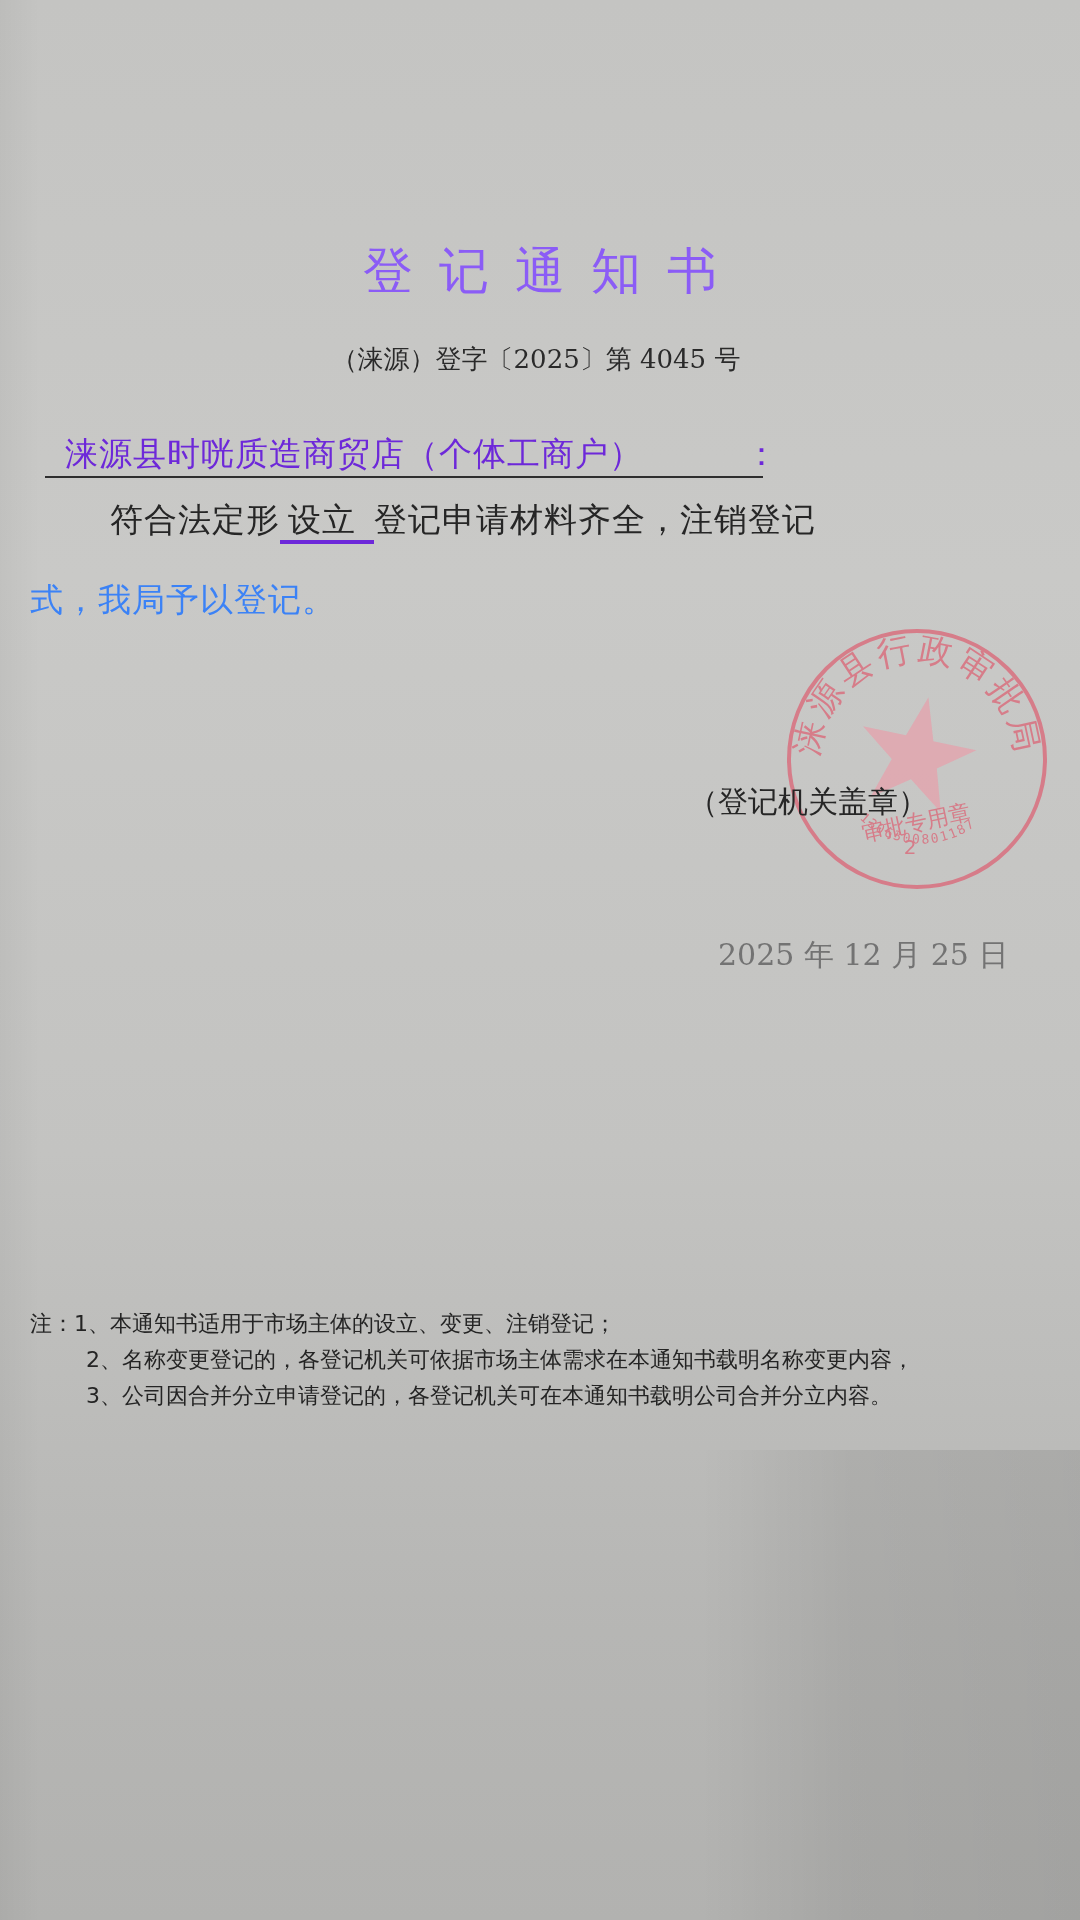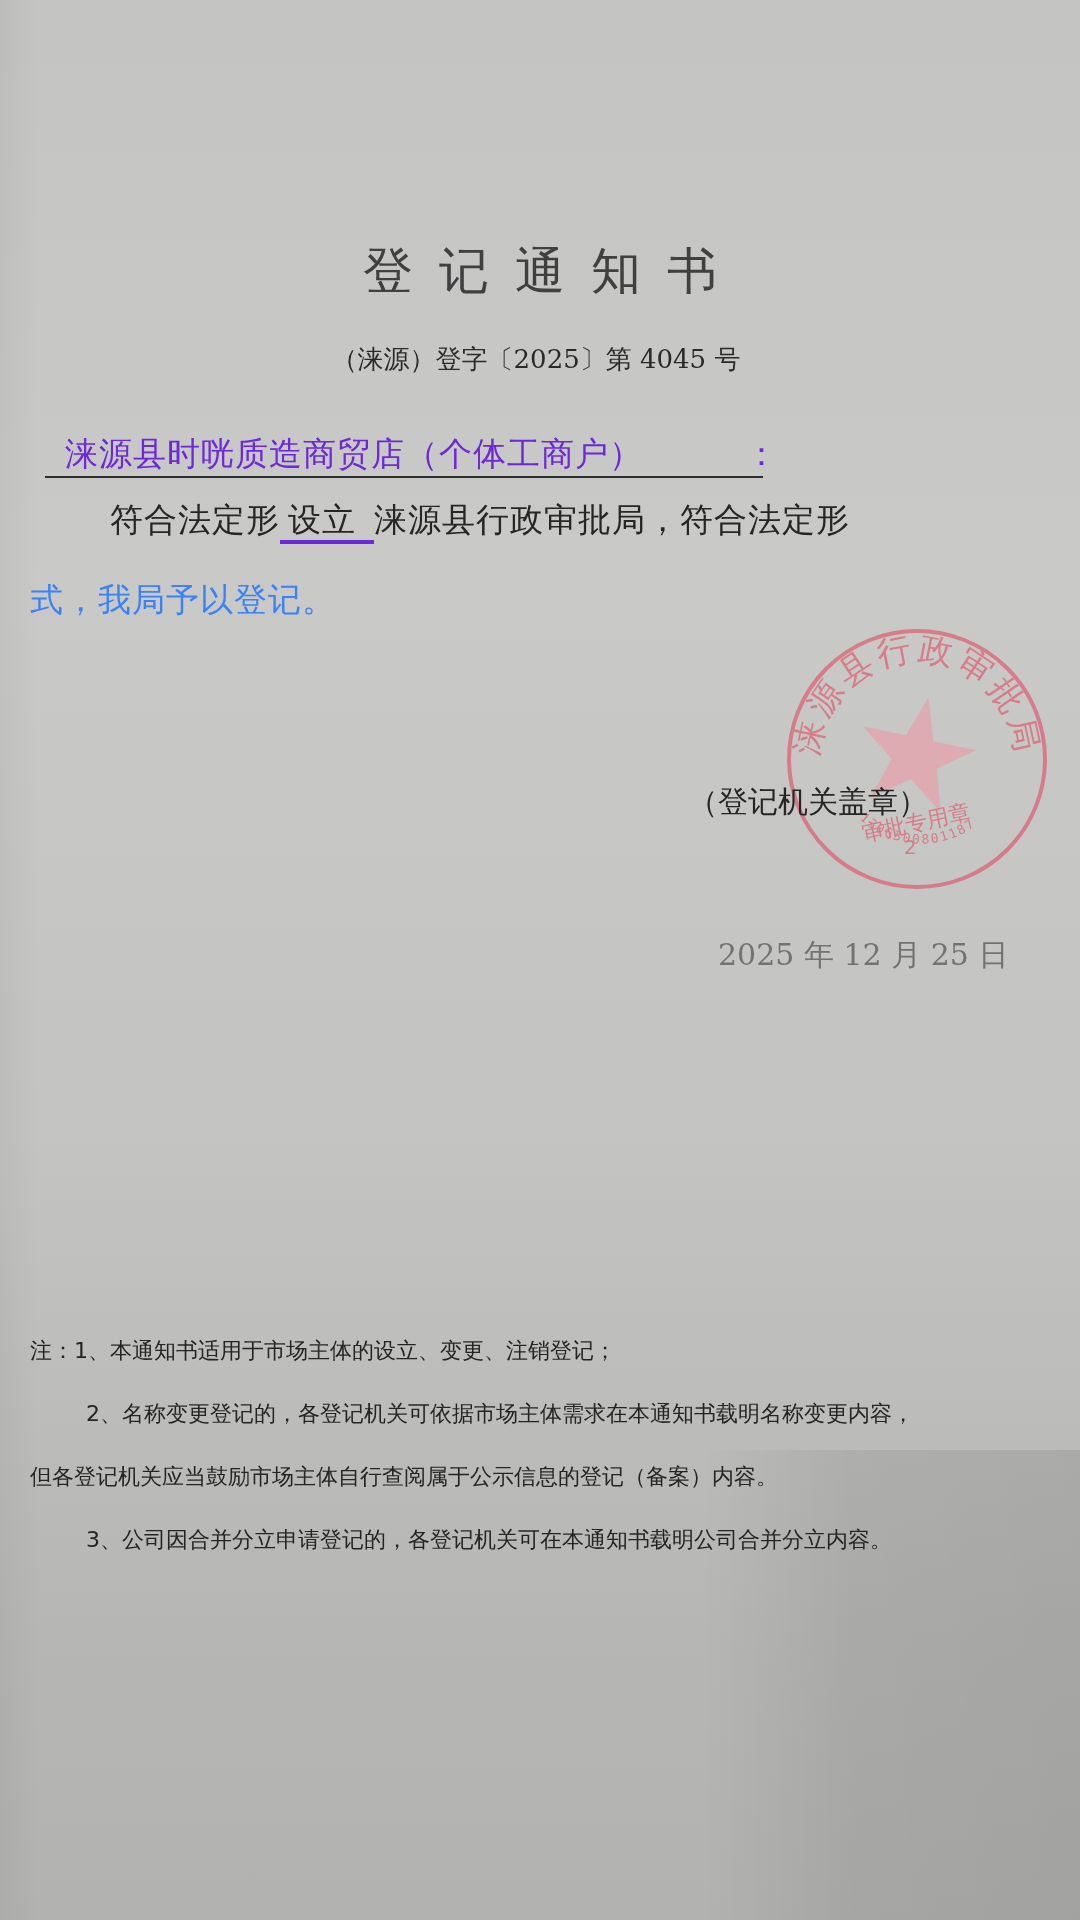--- a/index.html
+++ b/index.html
@@ -17,21 +17,21 @@
     .shade-left {
       position: absolute; left: 0; top: 0; width: 40px; height: 1920px;
       background: linear-gradient(90deg, rgba(0,0,0,0.04), rgba(0,0,0,0));
       pointer-events: none;
     }
     .abs { position: absolute; white-space: nowrap; }
 
     .title {
       left: 0; width: 1080px; top: 238px; text-align: center;
       font-family: "DejaVu Sans", "Liberation Sans", sans-serif;
-      font-size: 50px; letter-spacing: 26px; font-weight: normal; color: #404040;
+      font-size: 50px; letter-spacing: 26px; font-weight: normal; color: #8b5cf6;
       padding-left: 26px; box-sizing: border-box;
     }
     .docno {
       left: 0; width: 952px; top: 342px; text-align: center;
       font-size: 26px; color: #2a2a2a; padding-left: 120px; box-sizing: border-box;
     }
     .addressee {
       left: 45px; top: 432px; width: 718px; height: 44px;
       border-bottom: 2px solid #2e2e2e;
       font-family: "DejaVu Sans", "Liberation Sans", sans-serif;
@@ -66,39 +66,39 @@
     .stamp {
       position: absolute; left: 784px; top: 626px; width: 266px; height: 266px;
       pointer-events: none; opacity: 0.85;
     }
 
     .notes {
       left: 30px; top: 1306px; width: 1030px;
       font-family: "DejaVu Sans", "Liberation Sans", sans-serif;
       font-size: 22px; color: #242424; line-height: 36px; white-space: normal;
     }
-    .notes div { white-space: nowrap; margin-top: 27px; }
+    .notes div { white-space: nowrap; }
     .notes .indent { padding-left: 56px; }
   </style>
 </head>
 <body>
 
 <div class="shade-left"></div>
 <div class="shade-right"></div>
 
 <div class="abs title">登记通知书</div>
 <div class="abs docno">（涞源）登字〔2025〕第 4045 号</div>
 
 <div class="abs addressee">
   <span class="name">涞源县时咣质造商贸店（个体工商户）</span>
   <span class="colon">：</span>
 </div>
 
 <div class="abs body1">
-  <span>符合法定形</span><span class="fill">设立</span><span>涞源县行政审批局，符合法定形</span>
+  <span>符合法定形</span><span class="fill">设立</span><span>登记申请材料齐全，注销登记</span>
 </div>
 <div class="abs body2">式，我局予以登记。</div>
 
 <svg class="stamp" viewBox="0 0 266 266" xmlns="http://www.w3.org/2000/svg">
   <defs>
     <path id="arcTop" d="M 46 178 A 98 98 0 1 1 220 178"></path>
     <path id="arcBottom" d="M 58 170 A 90 90 0 0 0 212 178"></path>
   </defs>
   <circle cx="133" cy="133" r="128" fill="none" stroke="#d9707f" stroke-width="4"></circle>
   <polygon points="133,70 147,112 191,112 156,138 169,180 133,154 97,180 110,138 75,112 119,112" fill="#e6a0ab" opacity="0.85" transform="rotate(12 133 125)"></polygon>
@@ -113,15 +113,14 @@
     <textPath href="#arcBottom" startOffset="50%" text-anchor="middle">1306300801187</textPath>
   </text>
 </svg>
 
 <div class="abs seal-label">（登记机关盖章）</div>
 <div class="abs date">2025 年 12 月 25 日</div>
 
 <div class="abs notes">
   <div><span>注：</span><span>1、本通知书适用于市场主体的设立、变更、注销登记；</span></div>
   <div class="indent">2、名称变更登记的，各登记机关可依据市场主体需求在本通知书载明名称变更内容，</div>
-  <div>但各登记机关应当鼓励市场主体自行查阅属于公示信息的登记（备案）内容。</div>
   <div class="indent">3、公司因合并分立申请登记的，各登记机关可在本通知书载明公司合并分立内容。</div>
 </div>
 
 </body></html>

